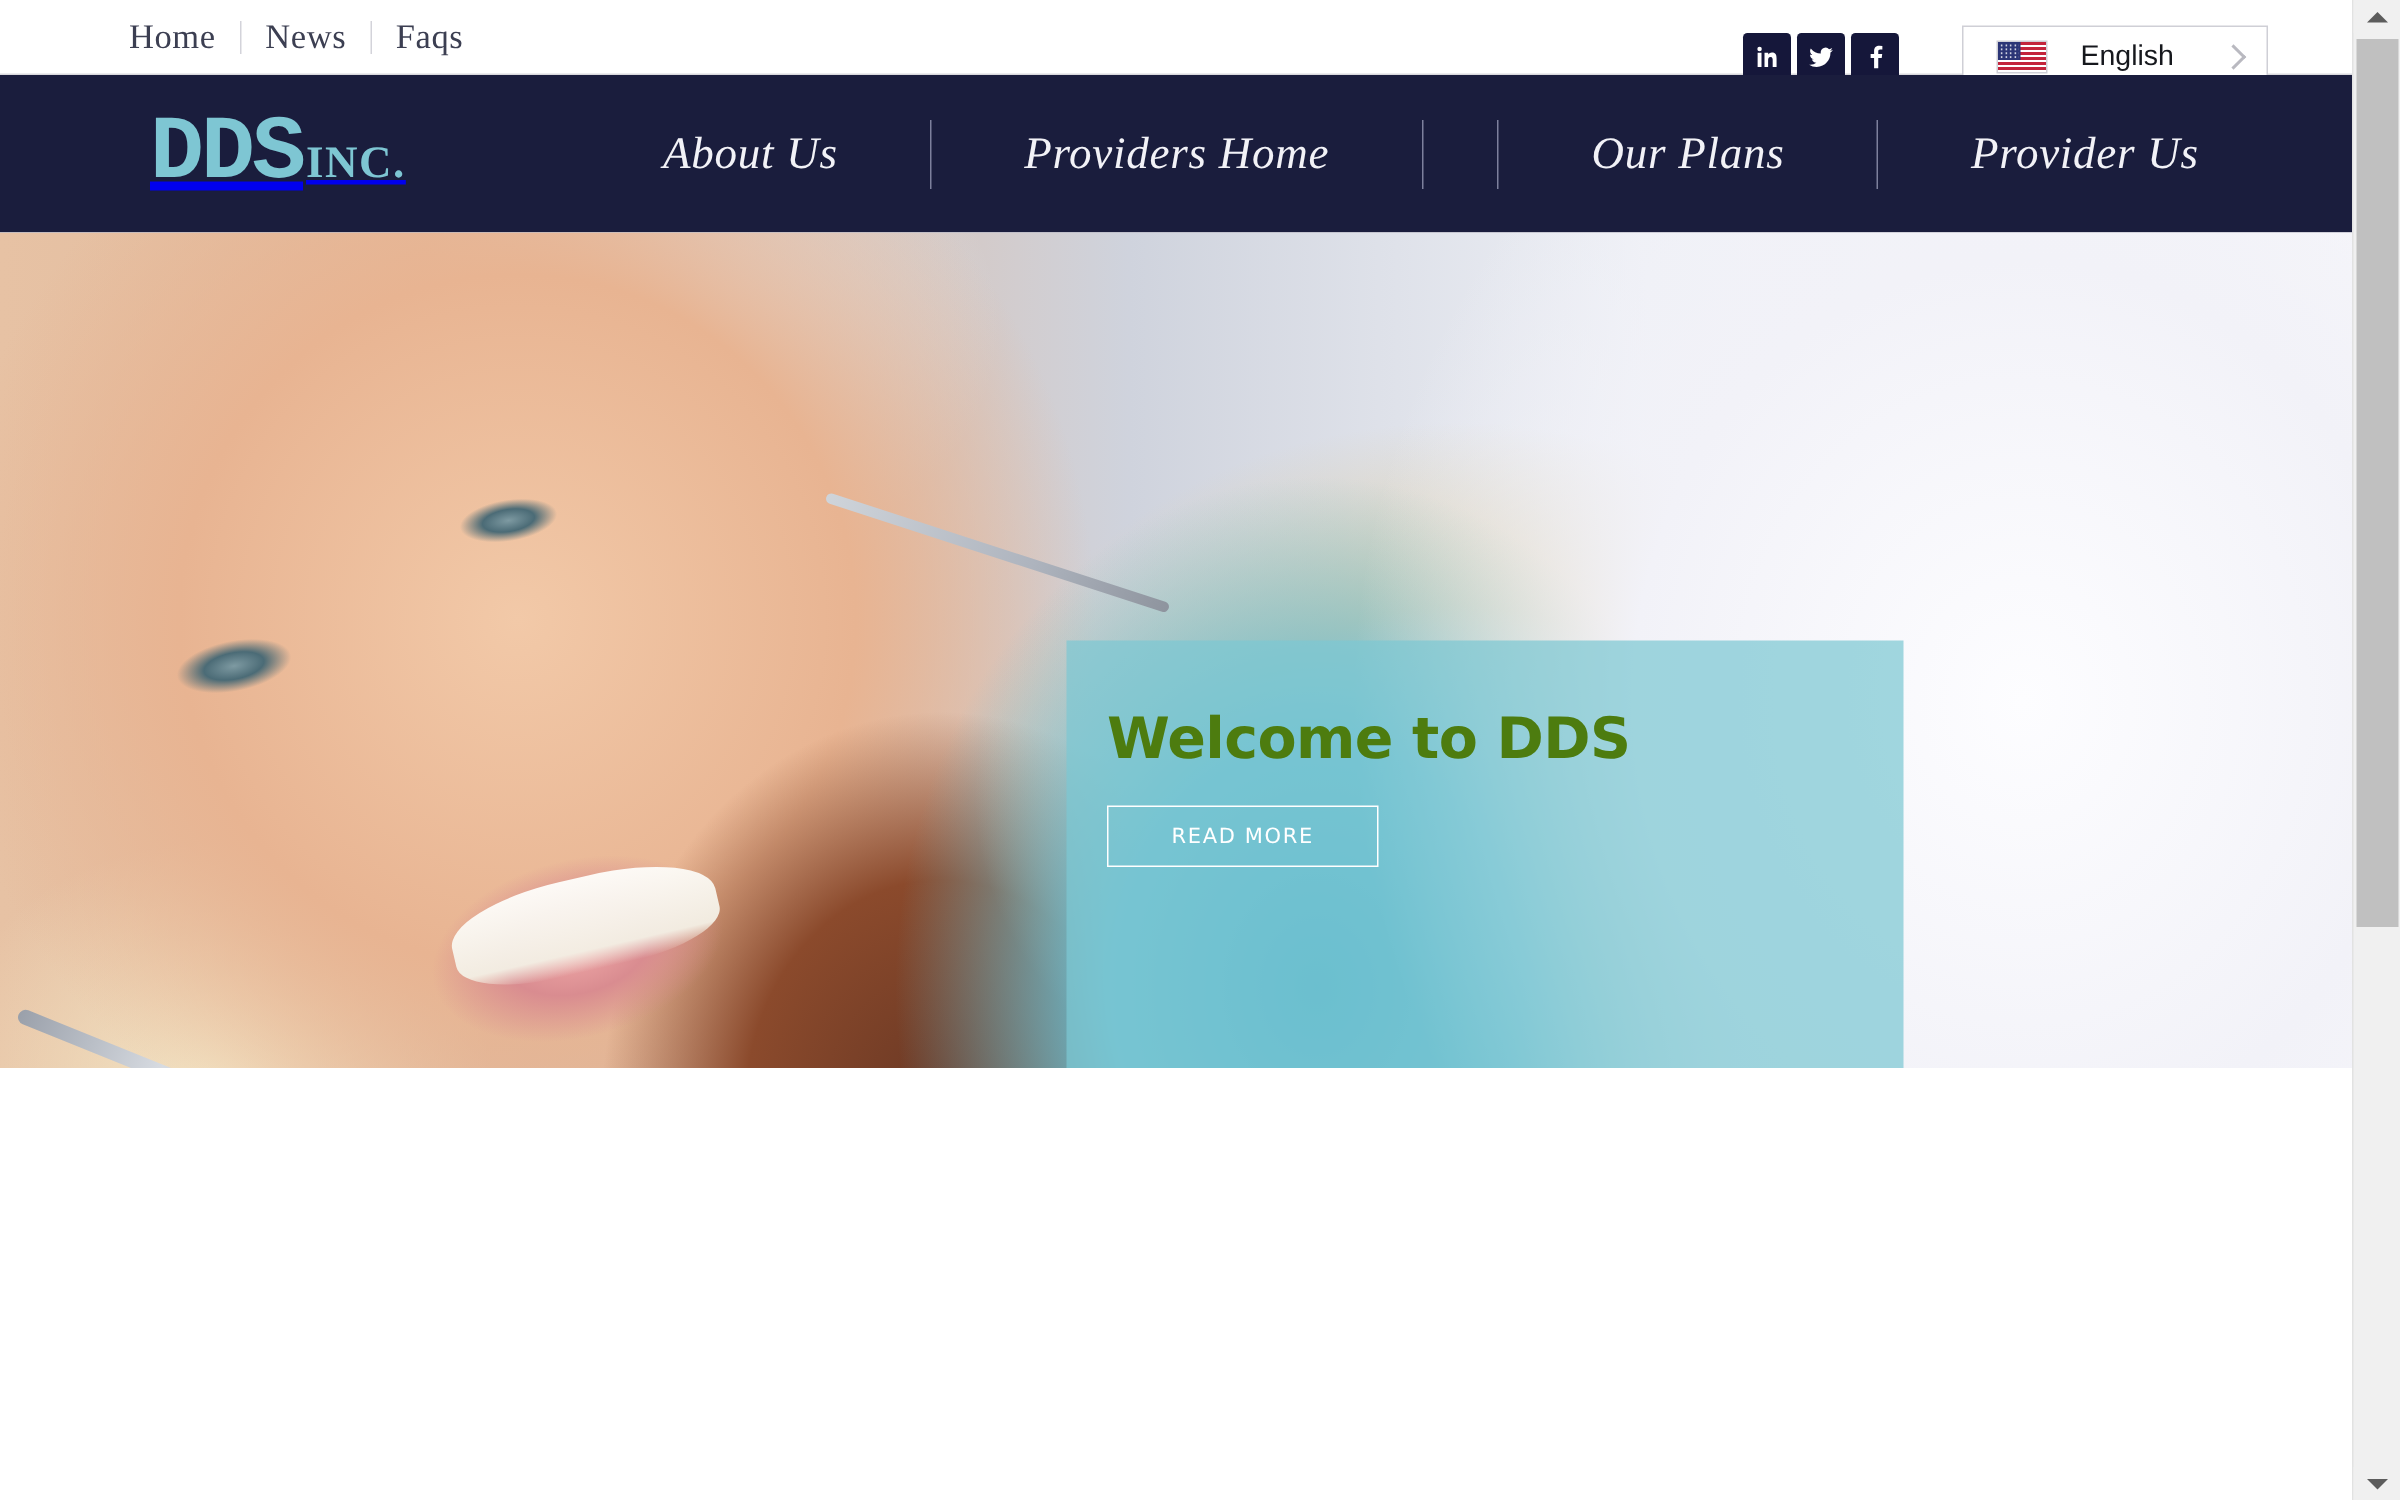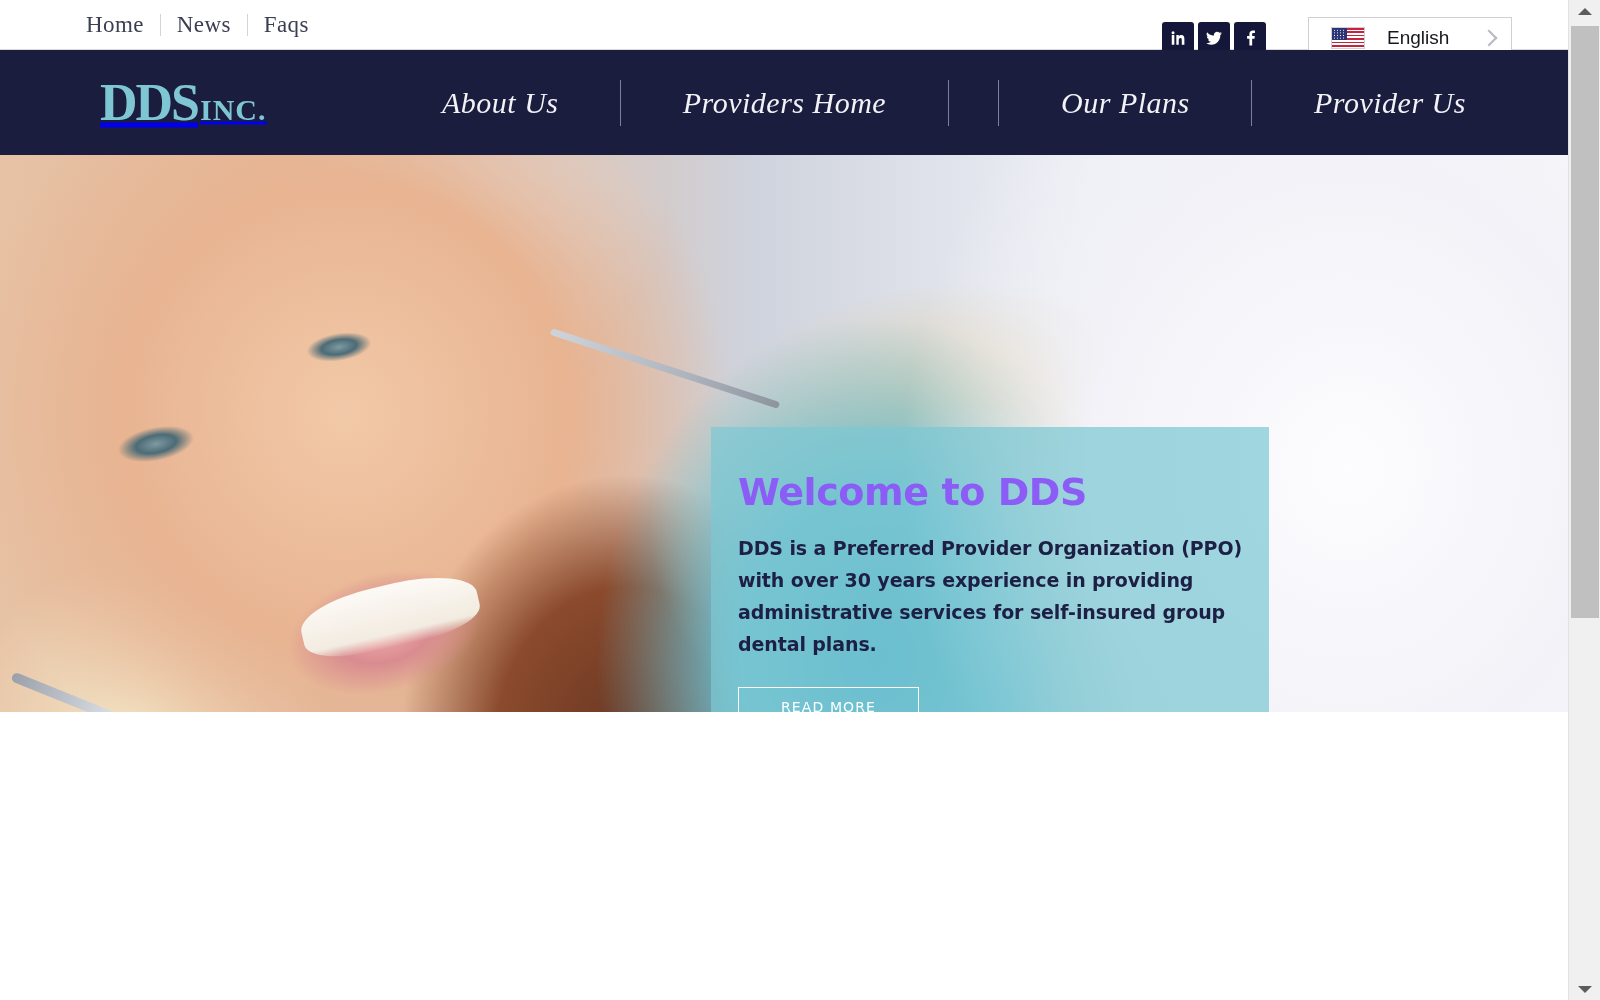--- a/index.html
+++ b/index.html
@@ -154,23 +154,23 @@
   .logo {
     position: absolute;
     left: 100px;
     top: 50%;
     transform: translateY(-50%);
     display: flex;
     align-items: baseline;
     user-select: none;
   }
   .logo-main {
-    font-family: Liberation Serif, serif;
+    font-family: Liberation Mono, monospace;
     font-weight: bold;
-    font-size: 52px;
+    font-size: 60px;
     letter-spacing: -2px;
     color: #7ec6d3;
     line-height: 0.9;
   }
   .logo-sub {
     font-family: Liberation Serif, serif;
     font-weight: bold;
     font-size: 30px;
     letter-spacing: 1px;
     color: #7ec6d3;
@@ -301,24 +301,23 @@
     top: 272px;
     width: 558px;
     height: 290px;
     background: rgba(125, 199, 211, 0.72);
     padding: 46px 0 0 27px;
   }
   .hero-title {
     font-family: "DejaVu Sans", sans-serif;
     font-weight: bold;
     font-size: 38px;
-    color: #8b5cf6;
+    color: #4d7c0f;
     letter-spacing: -0.4px;
     line-height: 1.0;
-    margin-bottom: 22px;
   }
   .hero-body {
     font-family: "DejaVu Sans", sans-serif;
     font-weight: bold;
     font-size: 19px;
     color: #1d2044;
     line-height: 1.68;
     width: 505px;
     letter-spacing: -0.1px;
   }
@@ -481,21 +480,20 @@
       <div class="hero-eye-l"></div>
       <div class="hero-mouth"></div>
       <div class="hero-teeth"></div>
       <div class="hero-glove"></div>
       <div class="hero-probe1"></div>
       <div class="hero-probe2"></div>
       <div class="hero-mirror"></div>
 
       <div class="hero-panel">
         <div class="hero-title">Welcome to DDS</div>
-        <div class="hero-body">DDS is a Preferred Provider Organization (PPO) with over 30 years experience in providing administrative services for self-insured group dental plans.</div>
         <div class="hero-btn">READ MORE</div>
       </div>
     </div>
 
     <div class="bottom">
 
       <div class="bcol bcol-1">
         <div class="bhead"></div>
         <div class="brule"></div>
       </div>

